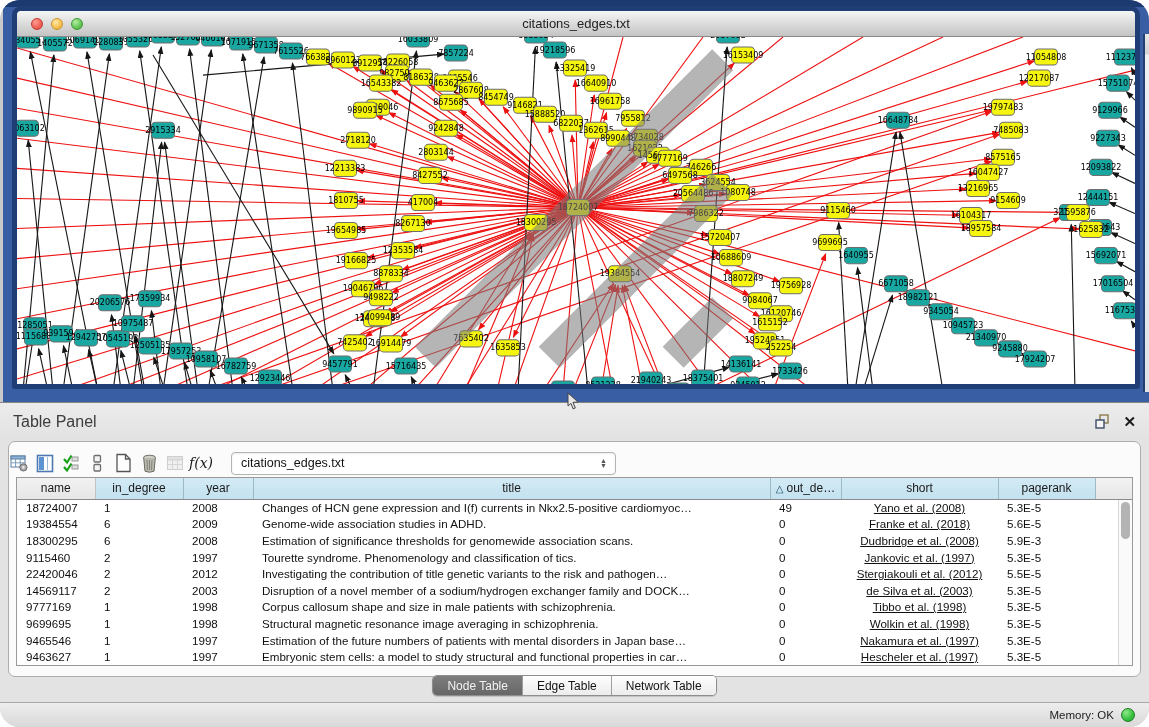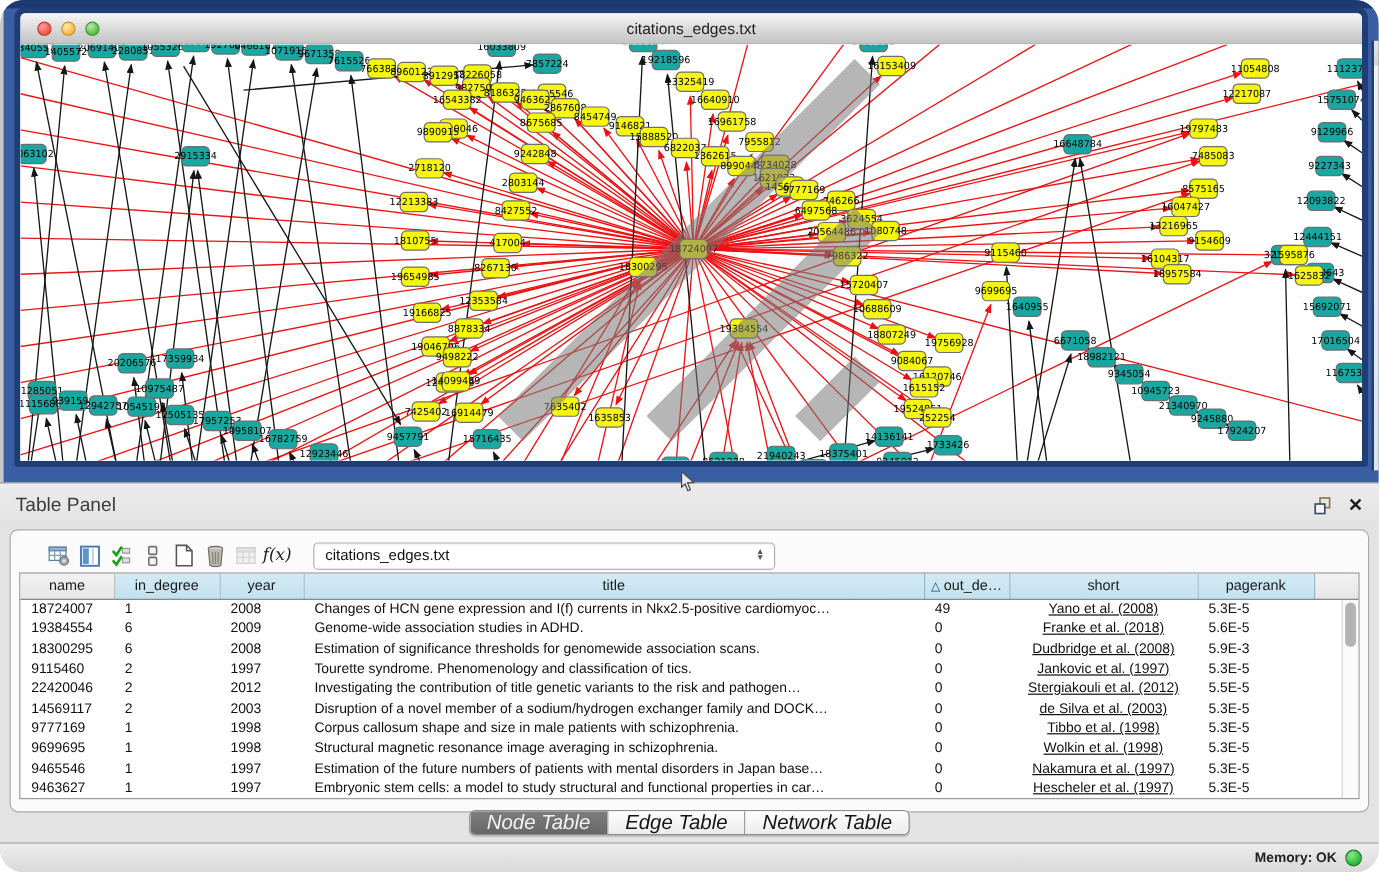--- a/index.html
+++ b/index.html
@@ -35,21 +35,21 @@
   .panel-header { position:absolute; left:0; top:0; width:100%; height:37px;
                   display:flex; align-items:center; padding:0 13px;
                   background:linear-gradient(#ececec,#e2e2e2); }
   .panel-title { font-size:16px; color:#3c3c3c; }
   .panel-header-icons { margin-left:auto; display:flex; align-items:center; gap:13px; }
   .close-x { font-size:15px; font-weight:bold; color:#1c1c1c; line-height:14px; cursor:default; }
 
   .panel-body { position:absolute; left:8px; top:38px; width:1133px; height:236px;
                 background:#fbfbfb; border:1px solid #adadad; border-radius:7px; }
   .toolbar { position:absolute; left:0; top:0; height:42px; width:100%;
-             display:flex; align-items:center; padding-left:30px; gap:6px; }
+             display:flex; align-items:center; gap:6px; }
   .tb-icon { width:20px; height:19px; display:flex; align-items:center; justify-content:center; }
   .combo { margin-left:14px; width:385px; height:23px; background:#fff;
            border:1px solid #b3b3b3; border-radius:4px; display:flex; align-items:center;
            padding:0 6px 0 9px; box-shadow:inset 0 1px 2px rgba(0,0,0,.08); }
   .combo-text { font-size:12.5px; color:#111; }
   .combo-spin { margin-left:auto; display:flex; flex-direction:column; line-height:5px;
                 font-size:7px; color:#555; padding-right:2px; }
 
   .tablewrap { position:absolute; left:7px; top:35px; width:1117px; height:189px;
                border:1px solid #9a9a9a; background:#fff; overflow:hidden; }
@@ -63,28 +63,28 @@
   td.center { text-align:center; padding:0 2px;text-decoration:underline; }
   .sort-glyph { font-size:10px; color:#174a63; margin-right:3px; }
   .vscroll { position:absolute; right:0; top:22px; bottom:0; width:14px;
              background:#fafafa; border-left:1px solid #d8d8d8; }
   .vthumb { position:absolute; left:2px; top:2px; width:9px; height:37px;
             border-radius:5px; background:#b4b4b4; }
 
   .tabsrow { position:absolute; left:0; top:272px; width:100%; display:flex; justify-content:center; }
   .segmented { display:flex; height:21px; border:1px solid #8e8e8e; border-radius:5px;
                overflow:hidden; background:#fff; box-shadow:0 1px 1px rgba(0,0,0,.15); }
-  .segment { padding:0 14px; font-size:17px; line-height:20px; color:#141414;
-             background:linear-gradient(#fefefe,#ececec); border-left:1px solid #9e9e9e;font-style:italic; }
+  .segment { padding:0 14px; font-size:12px; line-height:20px; color:#141414;
+             background:linear-gradient(#fefefe,#ececec); border-left:1px solid #9e9e9e; }
   .segment:first-child { border-left:none; }
   .segment.active { background:linear-gradient(#7d7d7d,#676767); color:#f2f2f2; }
 
   .statusbar { position:absolute; left:0; bottom:0; width:100%; height:25px;
                background:linear-gradient(#ededed,#d9d9d9); border-top:1px solid #a8a8a8;
-               display:flex; align-items:center; justify-content:flex-end; padding-right:14px; gap:7px;font-weight:bold; }
+               display:flex; align-items:center; justify-content:flex-end; padding-right:14px; gap:7px; }
   .mem-label { font-size:11.5px; color:#222; }
   .mem-dot { width:14px; height:14px; border-radius:50%; border:1px solid #237c2b;
              background:radial-gradient(circle at 35% 30%, #8ee888, #35c13f 60%, #24a22e); }
 </style>
 </head>
 <body>
 <div class="app">
 
   <div class="desktop">
     <div class="desktop-top-band"></div>

